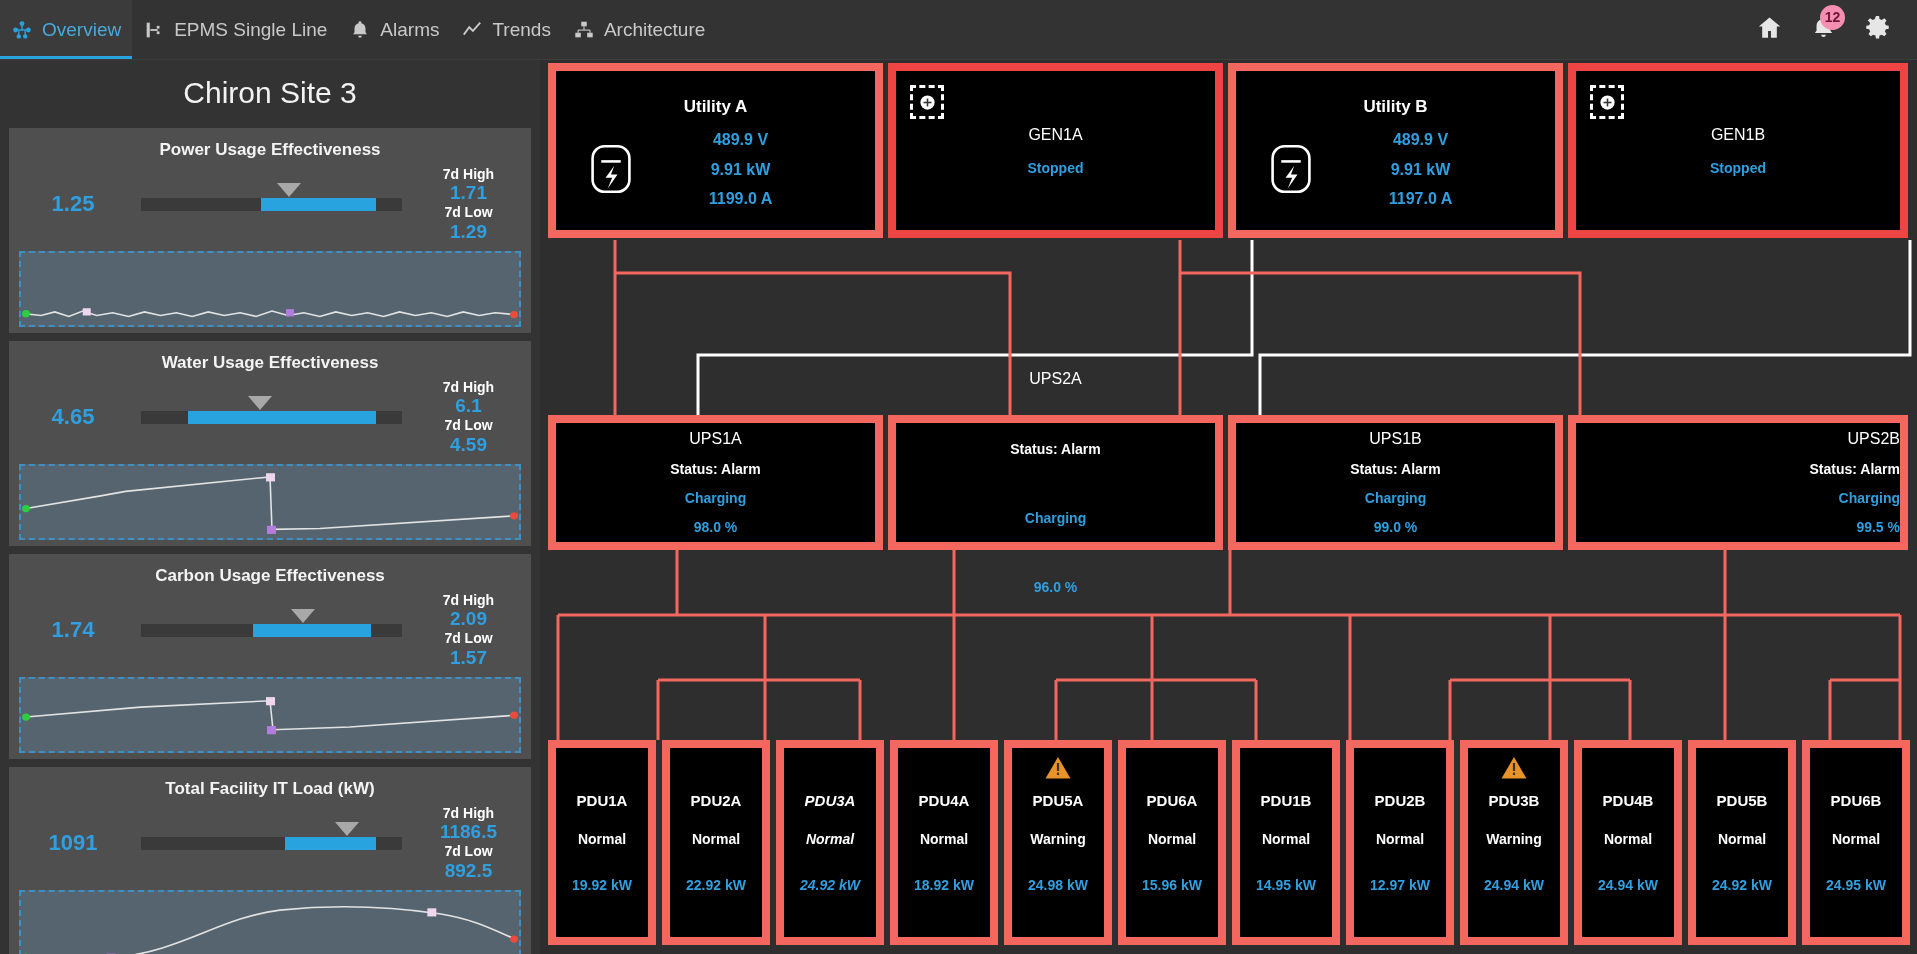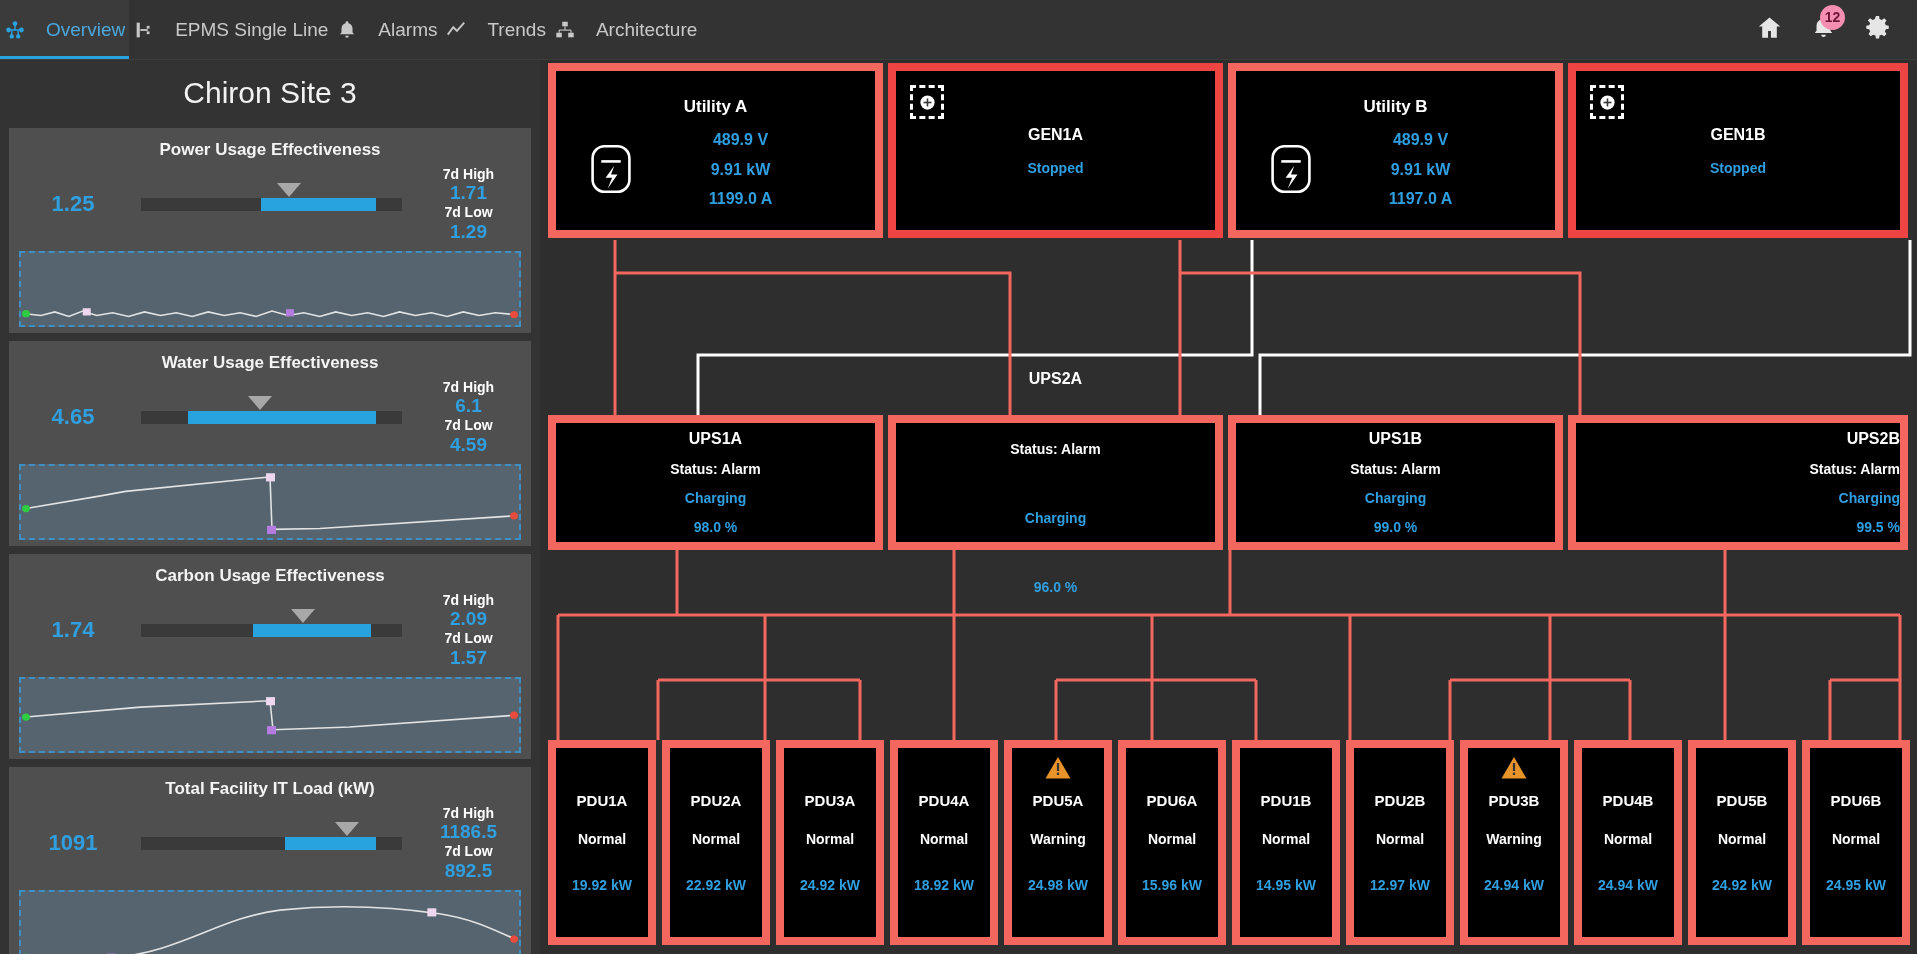--- a/index.html
+++ b/index.html
@@ -14,22 +14,22 @@
 
   
   .topbar {
     height: 60px; min-height: 60px;
     background: #333333;
     display: flex; align-items: stretch;
     border-bottom: 1px solid #3c3c3c;
     position: relative;
   }
   .tab {
-    display: flex; align-items: center; gap: 20px;
-    padding: 0 4px;
+    display: flex; align-items: center; gap: 9px;
+    padding: 0 11px;
     color: #c9c9c9; font-size: 19px;
     cursor: pointer; position: relative;
   }
   .tab.active { color: #4aa8dd; background: #3b3b3b; }
   .tab.active::after {
     content: ""; position: absolute; left: 0; right: 0; bottom: 0;
     height: 3px; background: #29a3e0;
   }
   .tab svg { display: block; }
   .tab .ico { width: 22px; height: 22px; display: block; }
@@ -101,21 +101,21 @@
   .diagram svg.lines { position: absolute; inset: 0; width: 100%; height: 100%; }
   .node {
     position: absolute;
     background: #000000;
     border: 8px solid #ef4444;
     display: flex; flex-direction: column;
     align-items: center; justify-content: center;
     cursor: pointer;
   }
   .node.alarm { border-color: #f4675f; }
-  .node-name { color: #ffffff; font-size: 16px; font-weight: bold; }
+  .node-name { color: #ffffff; font-size: 16px; font-weight: normal; }
   .node-sub  { color: #ffffff; font-size: 14px; font-weight: bold; margin-top: 13px; }
   .node-metric { color: #2f9fe0; font-size: 14px; font-weight: bold; margin-top: 13px; }
   .node-status { color: #2f9fe0; font-size: 14px; font-weight: bold; margin-top: 16px; }
 
   
   .util { flex-direction: column; align-items: stretch; justify-content: flex-start; padding: 26px 30px 0 30px; }
   .util .u-name { color: #fff; font-size: 17px; font-weight: bold; text-align: center; }
   .util .u-row { display: flex; align-items: center; margin-top: 8px; }
   .util .u-icon { width: 50px; height: 58px; flex: 0 0 auto; display:flex; align-items:center; justify-content:center; }
   .util .u-vals { flex: 1; text-align: center; }
@@ -483,21 +483,21 @@
     <div class="node alarm" style="left:8px; top:680px; width:108px; height:205px;">
       <div class="pdu-name">PDU1A</div>
       <div class="pdu-status">Normal</div>
       <div class="pdu-kw">19.92 kW</div>
     </div>
     <div class="node alarm" style="left:122px; top:680px; width:108px; height:205px;">
       <div class="pdu-name">PDU2A</div>
       <div class="pdu-status">Normal</div>
       <div class="pdu-kw">22.92 kW</div>
     </div>
-    <div class="node alarm" style="left:236px; top:680px; width:108px; height:205px;">
+    <div class="node alarm" style="left:236px; top:680px; width:108px; height:205px;font-style:italic;">
       <div class="pdu-name">PDU3A</div>
       <div class="pdu-status">Normal</div>
       <div class="pdu-kw">24.92 kW</div>
     </div>
     <div class="node alarm" style="left:350px; top:680px; width:108px; height:205px;">
       <div class="pdu-name">PDU4A</div>
       <div class="pdu-status">Normal</div>
       <div class="pdu-kw">18.92 kW</div>
     </div>
     <div class="node alarm" style="left:464px; top:680px; width:108px; height:205px;">

